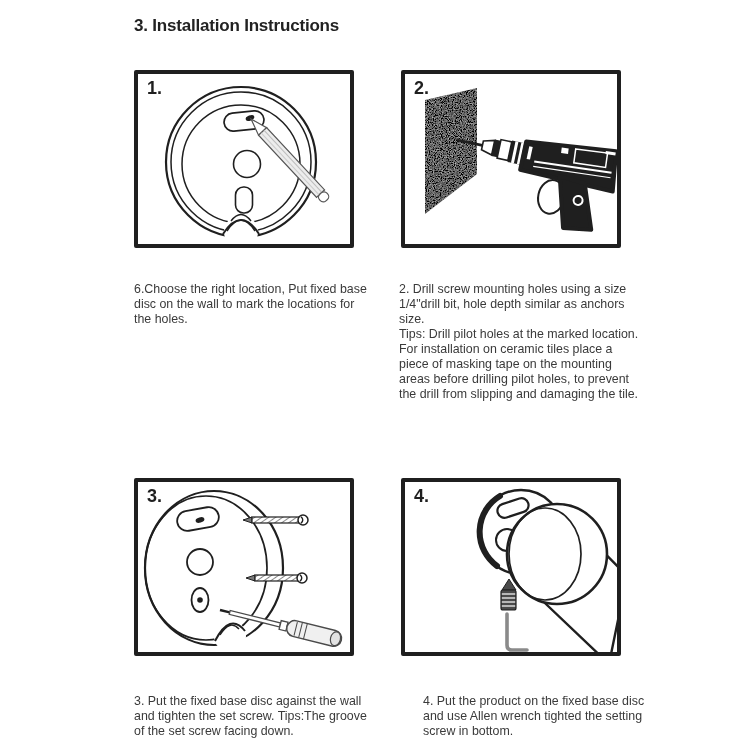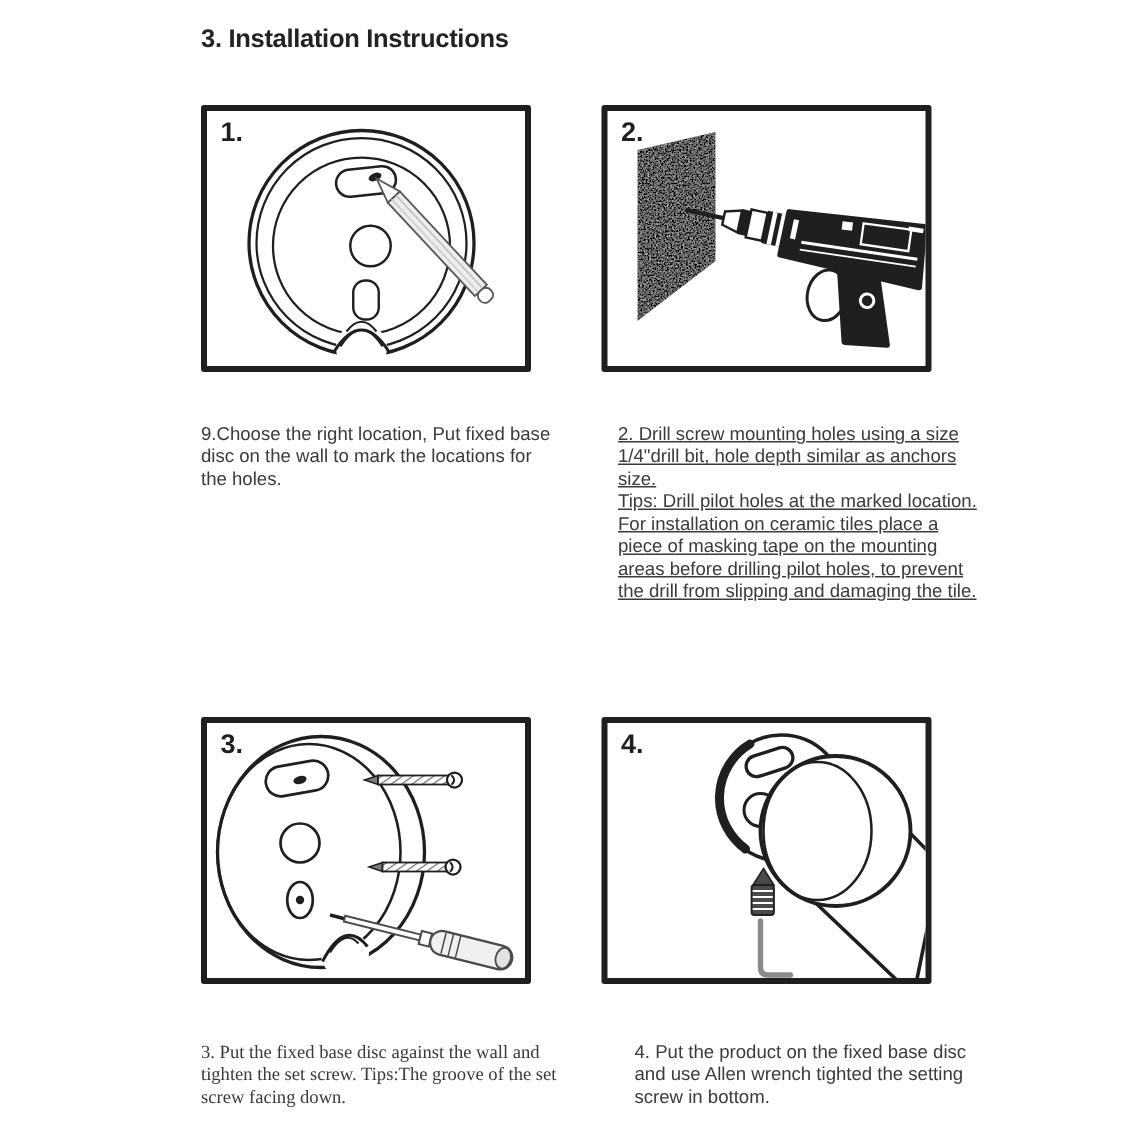--- a/index.html
+++ b/index.html
@@ -22,22 +22,22 @@
   }
   .p1{left:134px;top:70px;}
   .p2{left:401px;top:70px;}
   .p3{left:134px;top:478px;}
   .p4{left:401px;top:478px;}
   .caption{
     position:absolute;font-size:12.4px;line-height:1.2;color:#3a3a3a;
     white-space:pre-line;
   }
   .c1{left:134px;top:270px;width:238px;}
-  .c2{left:412px;top:270px;width:244px;text-decoration:underline;}
-  .c3{left:134px;top:682px;width:242px;font-family:Liberation Serif, serif;}
+  .c2{left:399px;top:270px;width:244px;}
+  .c3{left:134px;top:682px;width:242px;}
   .c4{left:423px;top:682px;width:244px;}
 </style>
 </head>
 <body>
 
 <div class="page">
 
   <h1 class="title">3. Installation Instructions</h1>
 
   <div class="panel p1">
@@ -185,19 +185,19 @@
         <line x1="96.8" y1="116" x2="110.2" y2="116" stroke="#ffffff" stroke-width="1.2"></line>
         <line x1="96.8" y1="120" x2="110.2" y2="120" stroke="#ffffff" stroke-width="1.2"></line>
         <line x1="96.8" y1="124" x2="110.2" y2="124" stroke="#ffffff" stroke-width="1.2"></line>
       </g>
 
       <path d="M 102,132 L 102,163 Q 102,168 107,168 L 122,168" fill="none" stroke="#8a8a8a" stroke-width="3.6" stroke-linecap="round"></path>
     </svg>
     <span class="step-num">4.</span>
   </div>
 
-  <p class="caption c1">9.Choose the right location, Put fixed base disc on the wall to mark the locations for the holes.</p>
+  <p class="caption c1">6.Choose the right location, Put fixed base disc on the wall to mark the locations for the holes.</p>
   <p class="caption c2">2. Drill screw mounting holes using a size 1/4"drill bit, hole depth similar as anchors size.
 Tips: Drill pilot holes at the marked location. For installation on ceramic tiles place a piece of masking tape on the mounting areas before drilling pilot holes, to prevent the drill from slipping and damaging the tile.</p>
   <p class="caption c3">3. Put the fixed base disc against the wall and tighten the set screw. Tips:The groove of the set screw facing down.</p>
   <p class="caption c4">4. Put the product on the fixed base disc and use Allen wrench tighted the setting screw in bottom.</p>
 
 </div>
 
 </body></html>

